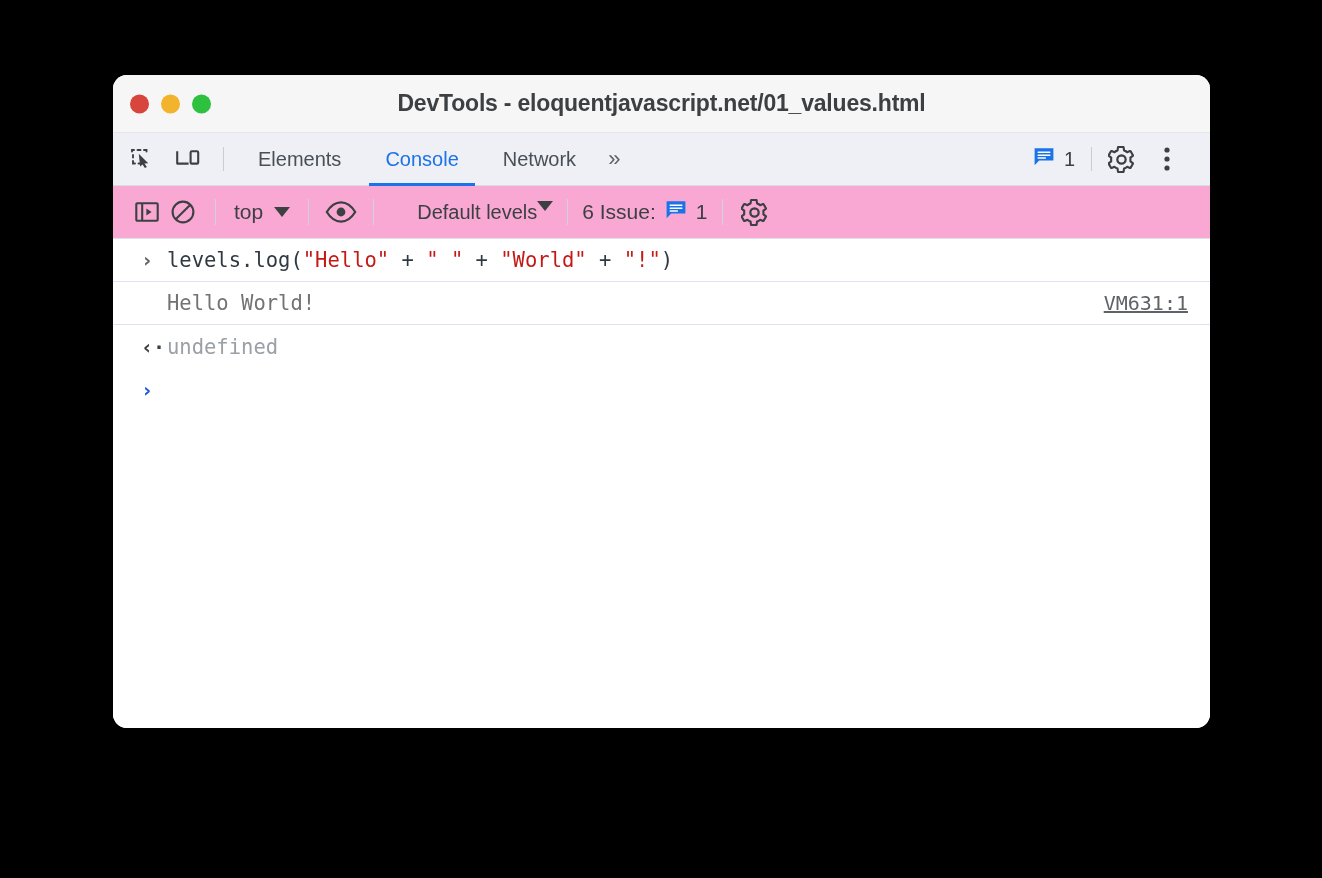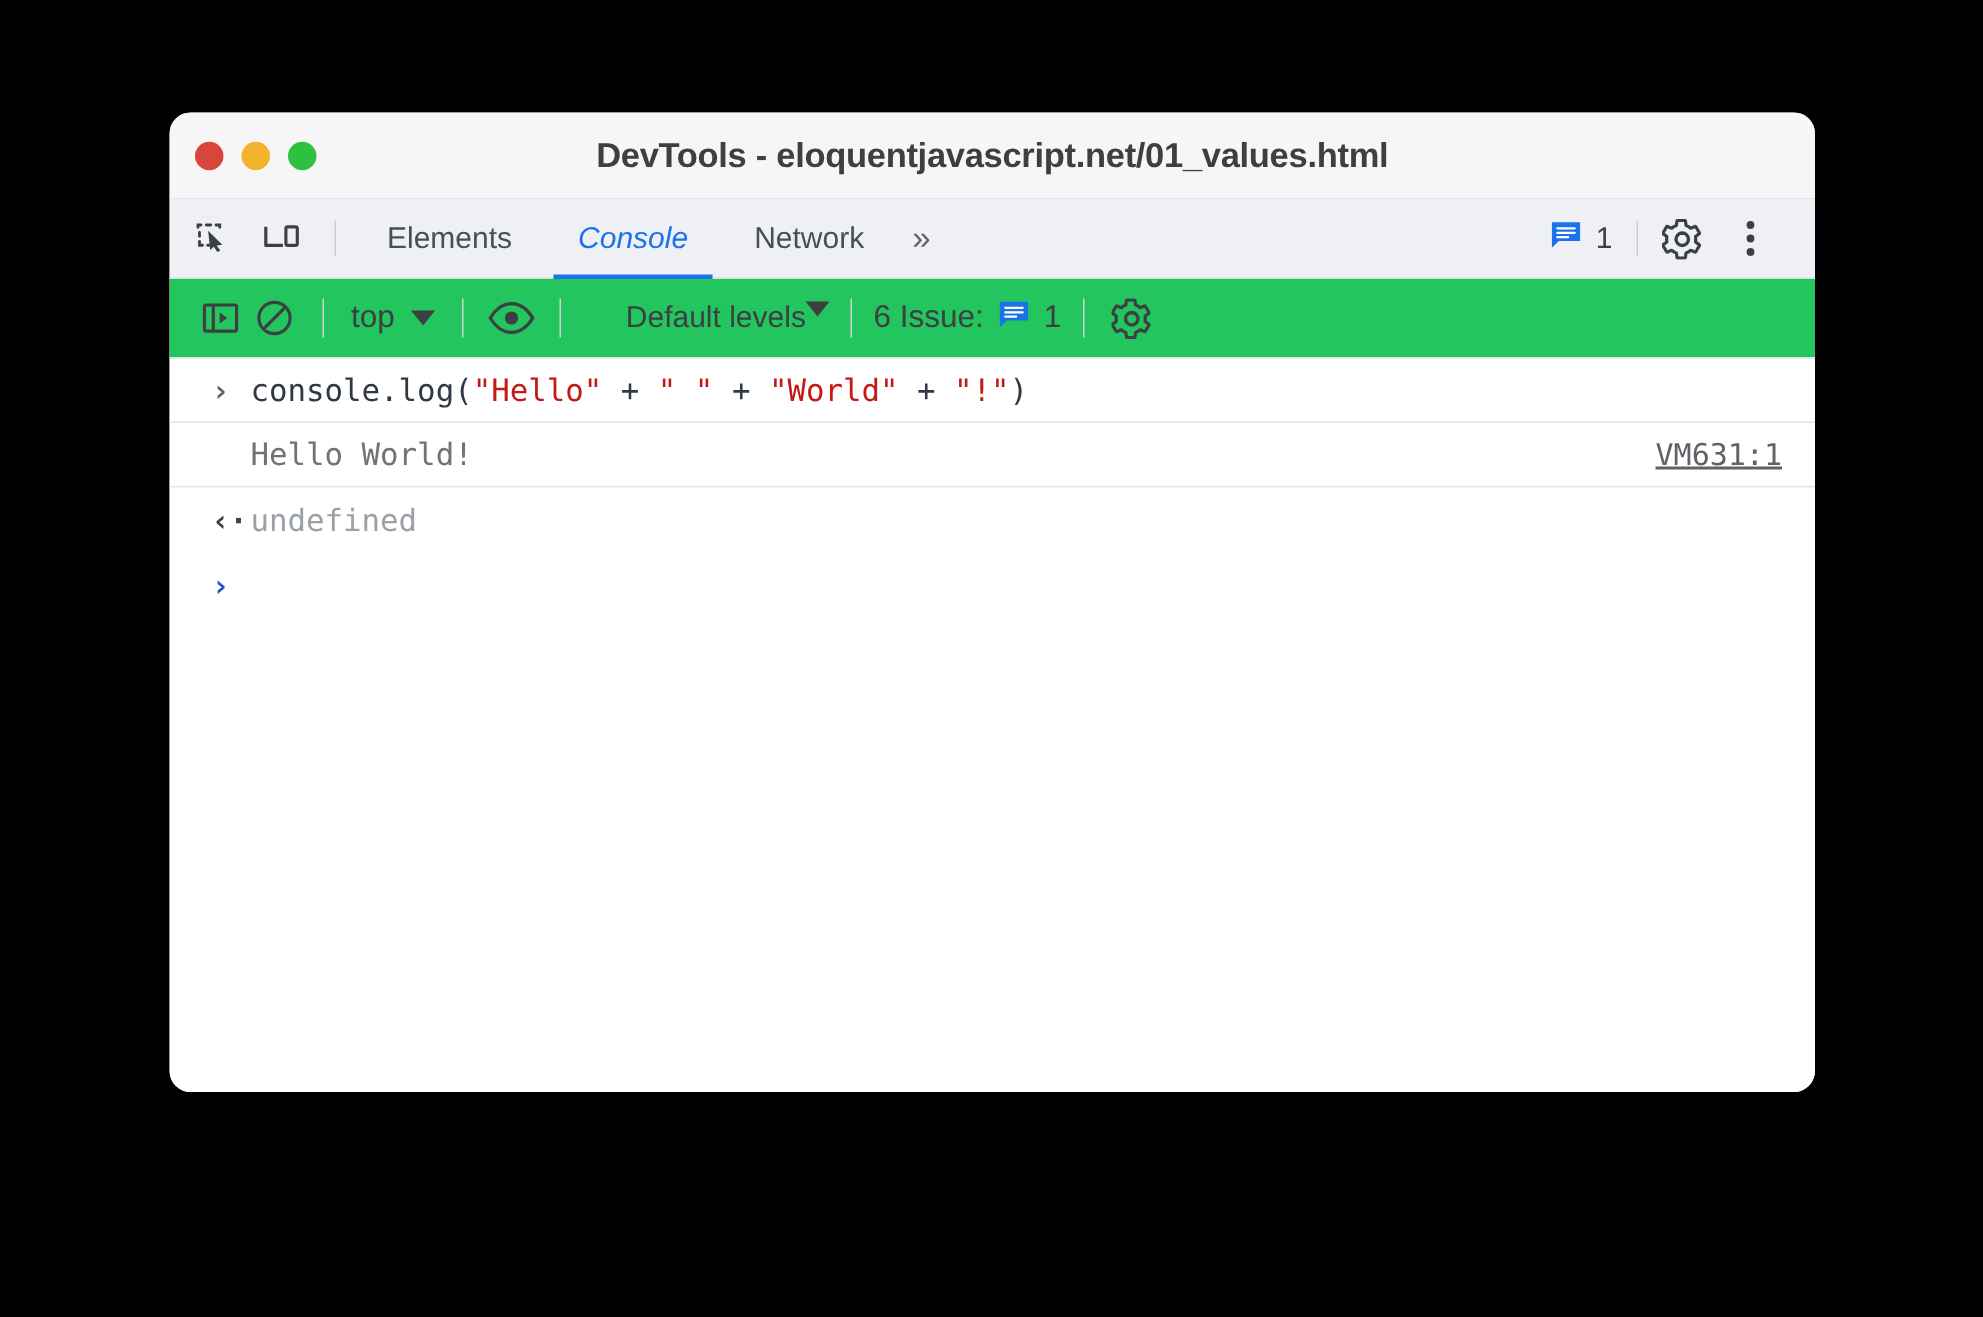--- a/index.html
+++ b/index.html
@@ -97,21 +97,20 @@
     font-size: 20px;
     color: #4a4f57;
     padding: 0 22px;
     height: 53px;
     line-height: 53px;
     flex: 0 0 auto;
     white-space: nowrap;
   }
   .tab.active {
     color: #1a73e8;
-    font-style: italic;
   }
   .tab.active::after {
     content: "";
     position: absolute;
     left: 6px;
     right: 6px;
     bottom: 0;
     height: 3px;
     background: #1a73e8;
   }
@@ -137,21 +136,21 @@
   }
   .issue-count {
     font-size: 20px;
     color: #3c4043;
   }
 
   
   .consolebar {
     position: relative;
     height: 53px;
-    background: #22c55e;
+    background: #f9a8d4;
     border-bottom: 1px solid #dfe2ea;
     display: flex;
     align-items: center;
     padding: 0 14px 0 16px;
     box-sizing: border-box;
   }
   .cb-icon {
     width: 36px;
     height: 36px;
     display: flex;
@@ -404,21 +403,21 @@
           <path d="M12 8.3a3.7 3.7 0 1 0 0 7.4 3.7 3.7 0 0 0 0-7.4z" fill="none" stroke="#3c4043" stroke-width="2"></path>
           <path d="M19.9 13.6c.05-.4.08-.8.08-1.6s-.03-1.2-.08-1.6l2.1-1.6a.5.5 0 0 0 .12-.64l-2-3.46a.5.5 0 0 0-.6-.22l-2.49 1a7.3 7.3 0 0 0-2.77-1.6l-.38-2.64a.5.5 0 0 0-.5-.42h-4a.5.5 0 0 0-.5.42l-.38 2.64a7.3 7.3 0 0 0-2.77 1.6l-2.49-1a.5.5 0 0 0-.6.22l-2 3.46a.5.5 0 0 0 .12.64l2.1 1.6c-.05.4-.08.8-.08 1.6s.03 1.2.08 1.6l-2.1 1.6a.5.5 0 0 0-.12.64l2 3.46a.5.5 0 0 0 .6.22l2.49-1a7.3 7.3 0 0 0 2.77 1.6l.38 2.64a.5.5 0 0 0 .5.42h4a.5.5 0 0 0 .5-.42l.38-2.64a7.3 7.3 0 0 0 2.77-1.6l2.49 1a.5.5 0 0 0 .6-.22l2-3.46a.5.5 0 0 0-.12-.64z" fill="none" stroke="#3c4043" stroke-width="1.9" stroke-linejoin="round"></path>
         </svg>
       </div>
     </div>
 
     <div class="console-body">
 
       <div class="c-row">
         <span class="gutter in">›</span>
-        <span class="code"><span class="code">console.log(</span><span class="str">"Hello"</span><span class="code"> + </span><span class="str">" "</span><span class="code"> + </span><span class="str">"World"</span><span class="code"> + </span><span class="str">"!"</span><span class="code">)</span></span>
+        <span class="code"><span class="code">levels.log(</span><span class="str">"Hello"</span><span class="code"> + </span><span class="str">" "</span><span class="code"> + </span><span class="str">"World"</span><span class="code"> + </span><span class="str">"!"</span><span class="code">)</span></span>
       </div>
 
       <div class="c-row">
         <span class="gutter out"></span>
         <span class="out-text">Hello World!</span>
         <span class="src-link">VM631:1</span>
       </div>
 
       <div class="c-row noborder">
         <span class="gutter out">‹·</span>

